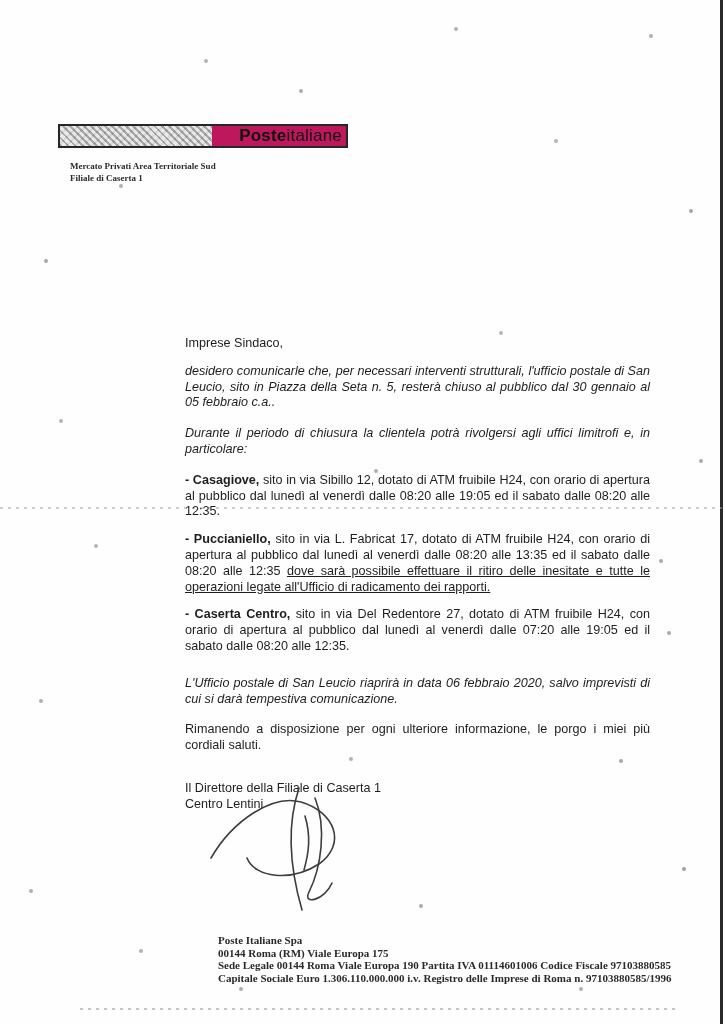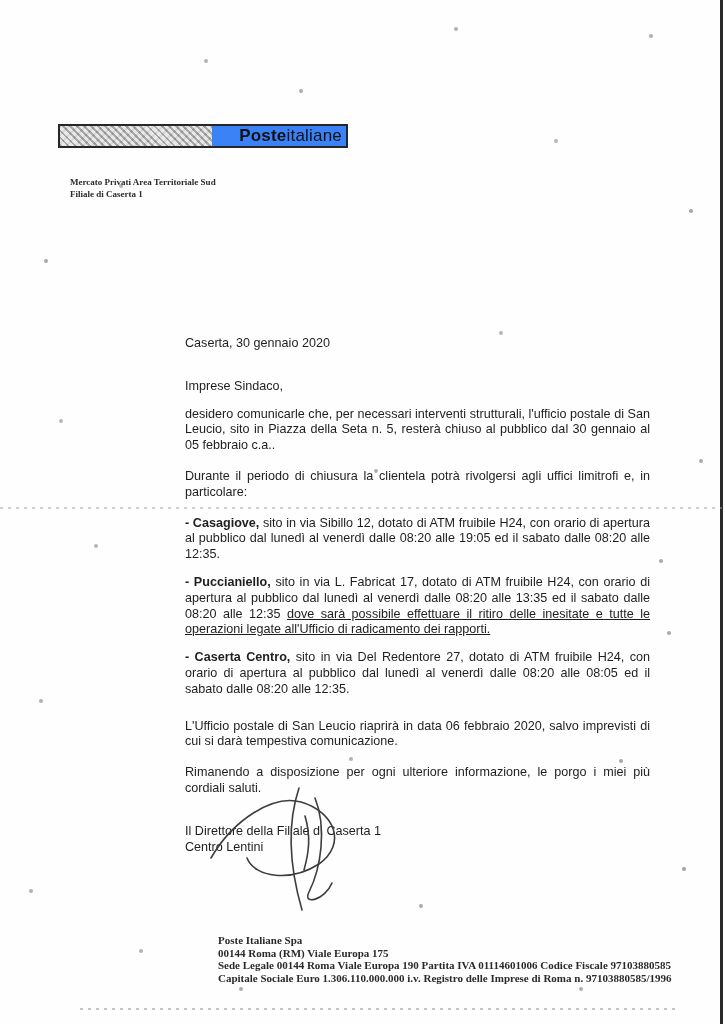--- a/index.html
+++ b/index.html
@@ -34,43 +34,43 @@
     border:2px solid #262626;display:flex;align-items:stretch;box-sizing:border-box;
   }
   .logo-hatch{
     flex:0 0 152px;
     background:
       repeating-linear-gradient(45deg,rgba(120,120,120,.55) 0 2px,rgba(235,235,235,.6) 2px 5px),
       repeating-linear-gradient(-45deg,rgba(150,150,150,.45) 0 2px,rgba(240,240,240,.5) 2px 6px),
       #d9d9d9;
   }
   .logo-text{
-    flex:1;background:#3b82f6;display:flex;align-items:flex-start;justify-content:flex-end;
+    flex:1;background:#be185d;display:flex;align-items:flex-start;justify-content:flex-end;
     padding-right:4px;font-size:17px;letter-spacing:.2px;color:#111;white-space:nowrap;
   }
   .logo-text .b{font-weight:bold;}
   
   .sender{
-    position:absolute;top:176px;left:70px;
+    position:absolute;top:160px;left:70px;
     font-family:"Liberation Serif",serif;font-weight:bold;
     font-size:9px;line-height:12px;color:#2b2b2b;
   }
   
   .recipient{
     position:absolute;top:231px;left:435px;
     font-size:12.5px;line-height:14.6px;color:#222;
   }
   
   .letter{
     position:absolute;top:336px;left:185px;width:465px;
     font-size:12.6px;line-height:15.8px;color:#1e1e1e;
   }
   .letter p{margin:0;text-align:justify;}
   .gap-sm{margin-bottom:12px !important;}
-  .gap-md{margin-bottom:15px !important;}
+  .gap-md{margin-bottom:15px !important;font-style:italic;}
   .gap-lg{margin-bottom:27px !important;}
   .gap-xl{margin-bottom:21px !important;}
   .lead{font-weight:bold;}
   .uline{text-decoration:underline;}
   .signoff{margin-top:0;text-align:left !important;}
   
   .sig{position:absolute;top:786px;left:205px;width:160px;height:130px;}
   
   .footer{
     position:absolute;top:903px;left:218px;
@@ -96,30 +96,29 @@
     </div>
   </div>
 
   <div class="sender">
     <div>Mercato Privati Area Territoriale Sud</div>
     <div>Filiale di Caserta 1</div>
   </div>
 
 
   <div class="letter">
-    <p class="gap-lg">Caserta, 30  gennaio 2020</p>
     <p class="gap-sm">Imprese Sindaco,</p>
     <p class="gap-md">desidero comunicarle che, per necessari interventi strutturali, l'ufficio postale di San Leucio, sito in Piazza della Seta n. 5, resterà chiuso al pubblico dal 30 gennaio al 05 febbraio c.a..</p>
     <p class="gap-md">Durante il periodo di chiusura la clientela potrà rivolgersi agli uffici limitrofi e, in particolare:</p>
 
     <p class="gap-sm"><span class="lead">- Casagiove,</span><span> sito in via Sibillo 12, dotato di ATM fruibile H24, con orario di apertura al pubblico dal lunedì al venerdì dalle 08:20 alle 19:05 ed il sabato dalle 08:20 alle 12:35.</span><span class="uline"></span></p>
 
     <p class="gap-sm"><span class="lead">- Puccianiello,</span><span> sito in via L. Fabricat 17, dotato di ATM fruibile H24, con orario di apertura al pubblico dal lunedì al venerdì dalle 08:20 alle 13:35 ed il sabato dalle 08:20 alle 12:35 </span><span class="uline">dove sarà possibile effettuare il ritiro delle inesitate e tutte le operazioni legate all'Ufficio di radicamento dei rapporti.</span></p>
 
-    <p class="gap-xl"><span class="lead">- Caserta Centro,</span><span> sito in via Del Redentore 27, dotato di ATM fruibile H24, con orario di apertura al pubblico dal lunedì al venerdì dalle 08:20 alle 08:05 ed il sabato dalle 08:20 alle 12:35.</span><span class="uline"></span></p>
+    <p class="gap-xl"><span class="lead">- Caserta Centro,</span><span> sito in via Del Redentore 27, dotato di ATM fruibile H24, con orario di apertura al pubblico dal lunedì al venerdì dalle 07:20 alle 19:05 ed il sabato dalle 08:20 alle 12:35.</span><span class="uline"></span></p>
 
     <p class="gap-md">L'Ufficio postale di San Leucio riaprirà in data 06 febbraio 2020, salvo imprevisti di cui si darà tempestiva comunicazione.</p>
     <p class="gap-lg">Rimanendo a disposizione per ogni ulteriore informazione, le porgo i miei più cordiali saluti.</p>
 
     <p class="signoff">Il Direttore della Filiale di Caserta 1</p>
     <p class="signoff">Centro Lentini</p>
   </div>
 
   <svg class="sig" viewBox="0 0 160 130">
     <g fill="none" stroke="#3d3d3d" stroke-width="1.6" stroke-linecap="round">

